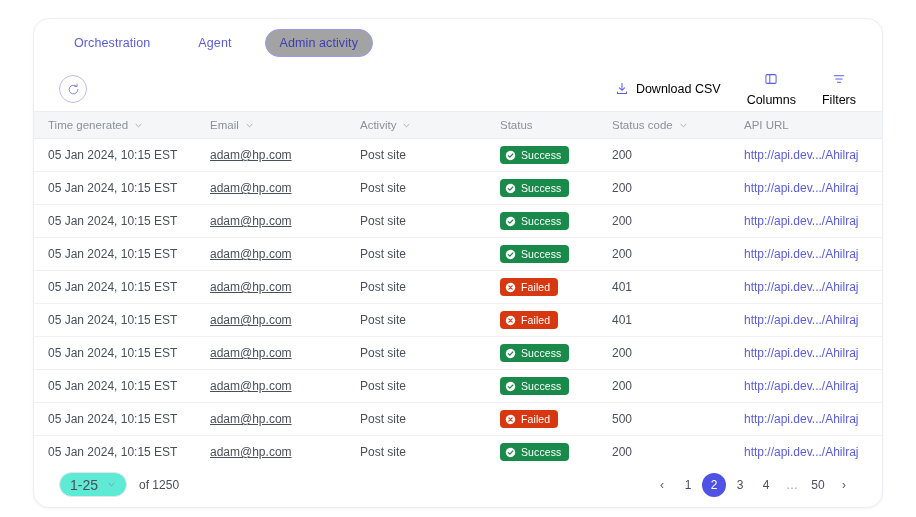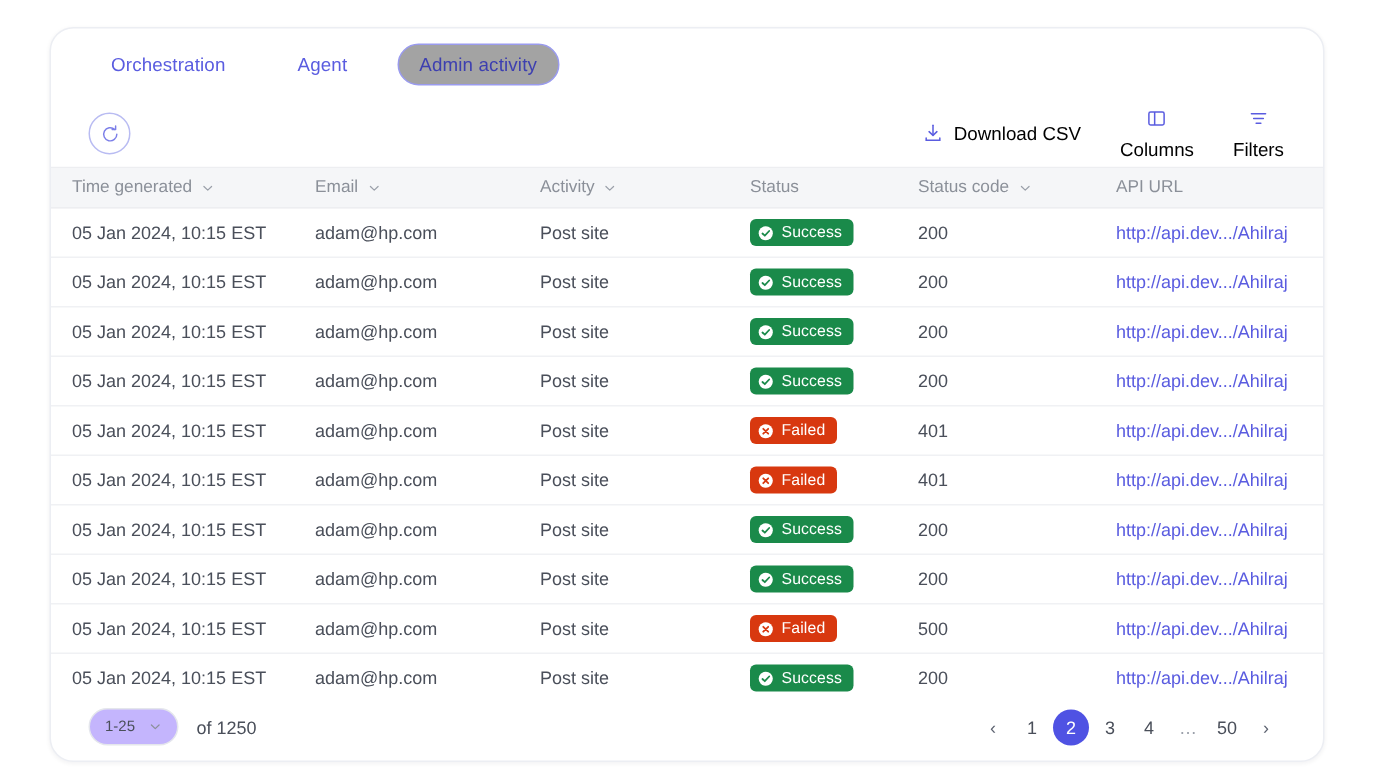--- a/index.html
+++ b/index.html
@@ -146,21 +146,21 @@
     color: #4a4f5a;
     height: 33px;
     padding: 0 0 0 14px;
     border-bottom: 1px solid #f0f1f4;
     white-space: nowrap;
     overflow: hidden;
   }
   tbody tr:last-child td { border-bottom: 1px solid #f0f1f4; }
 
   .col-time   { width: 162px; }
-  .col-email  { width: 150px; }
+  .col-email  { width: 150px; text-decoration: underline; }
   .col-act    { width: 140px; }
   .col-status { width: 112px; }
   .col-code   { width: 132px; }
   .col-url    { width: auto; }
 
   .badge {
     display: inline-flex;
     align-items: center;
     gap: 5px;
     height: 18px;
@@ -189,23 +189,23 @@
     padding: 0 26px 0 25px;
   }
   .rows-select {
     display: inline-flex;
     align-items: center;
     gap: 9px;
     height: 25px;
     padding: 0 10px;
     border: 1px solid #e4e6ec;
     border-radius: 999px;
-    font-size: 10px;
+    font-size: 14px;
     color: #4a4f5a;
-    background: #c4b5fd;
+    background: #5eead4;
     cursor: pointer;
   }
   .rows-total {
     margin-left: 12px;
     font-size: 12px;
     color: #4a4f5a;
   }
   .footer-spacer { flex: 1 1 auto; }
 
   .pager { display: flex; align-items: center; gap: 2px; }

